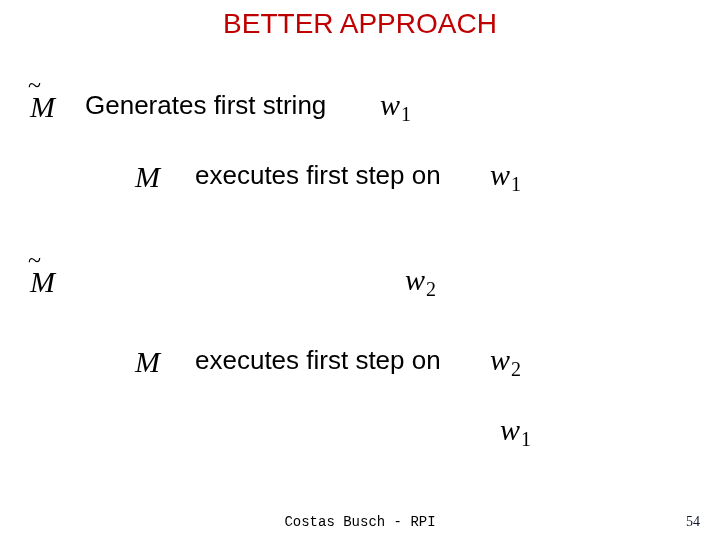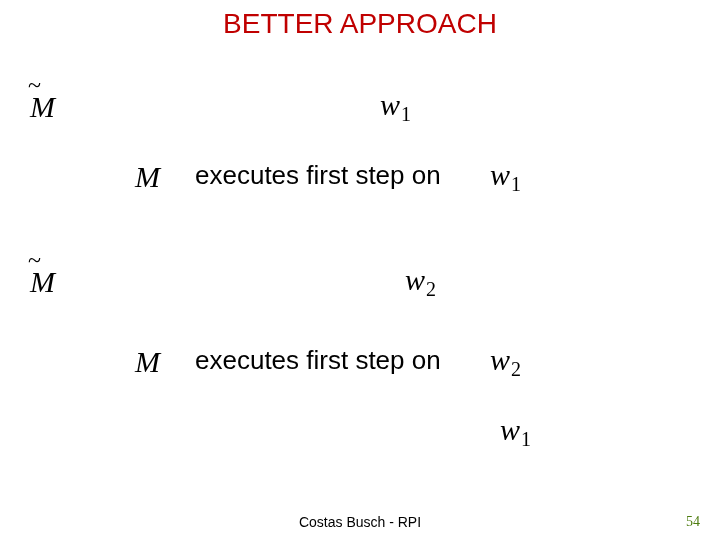--- a/index.html
+++ b/index.html
@@ -56,46 +56,47 @@
     position: absolute;
     font-style: normal;
     font-family: "Times New Roman", Times, serif;
   }
   .footer-center {
     position: absolute;
     bottom: 10px;
     left: 0;
     width: 720px;
     text-align: center;
-    font-family: Liberation Sans, sans-serif;
+    font-family: Liberation Mono, monospace;
     font-size: 14px;
     color: #000000;
   }
   .footer-right {
     position: absolute;
     bottom: 10px;
     right: 20px;
     font-family: "Times New Roman", Times, serif;
     font-size: 14px;
-    color: #4d7c0f;
+    color: #0f172a;
   }
 </style>
 </head>
 <body>
 
 <div class="slide">
 
   <div class="title">BETTER APPROACH</div>
 
   <div class="line" style="top:90px; left:30px;">
     <span class="mvar tilde-wrap">
       <span class="tilde" style="left:-2px; top:-18px; font-size:24px;">~</span>
       <span>M</span>
     </span>
   </div>
+  <div class="line" style="top:90px; left:85px;">Generates first string</div>
   <div class="line" style="top:88px; left:380px;">
     <span class="mvar"><span>w</span><span class="sub">1</span></span>
   </div>
 
   <div class="line" style="top:160px; left:135px;">
     <span class="mvar">M</span>
   </div>
   <div class="line" style="top:160px; left:195px;">executes first step on</div>
   <div class="line" style="top:158px; left:490px;">
     <span class="mvar"><span>w</span><span class="sub">1</span></span>

